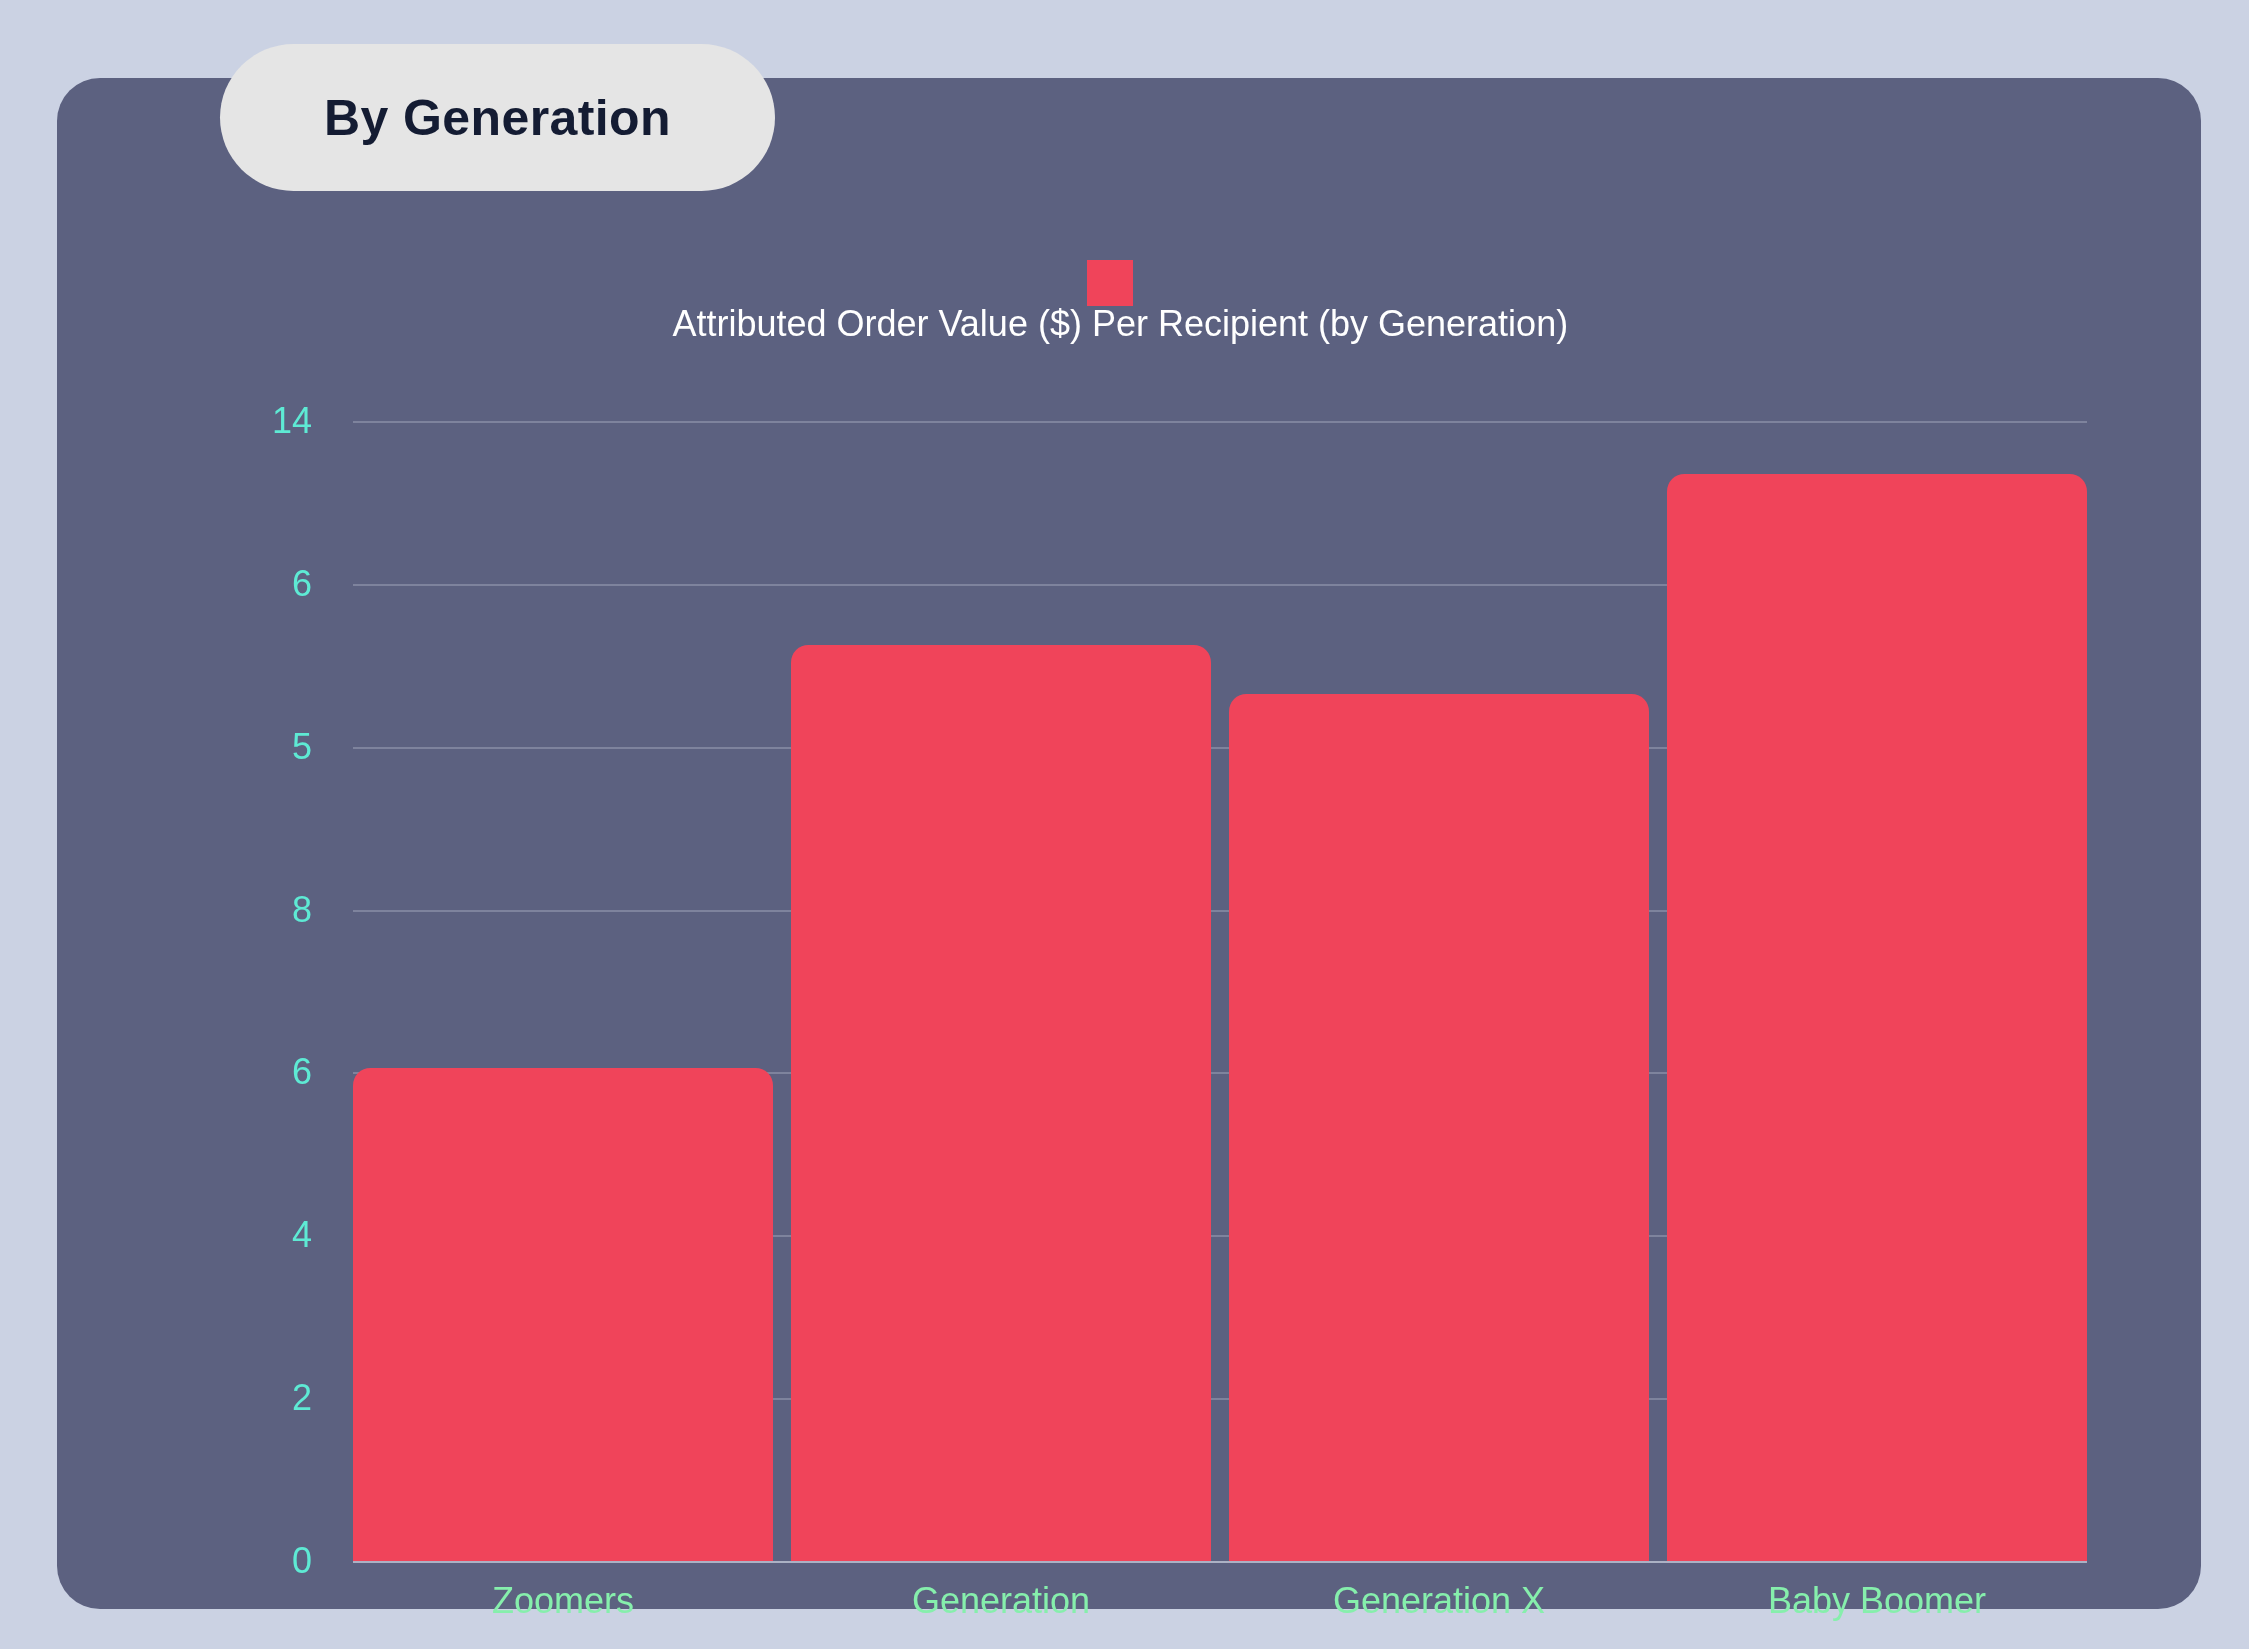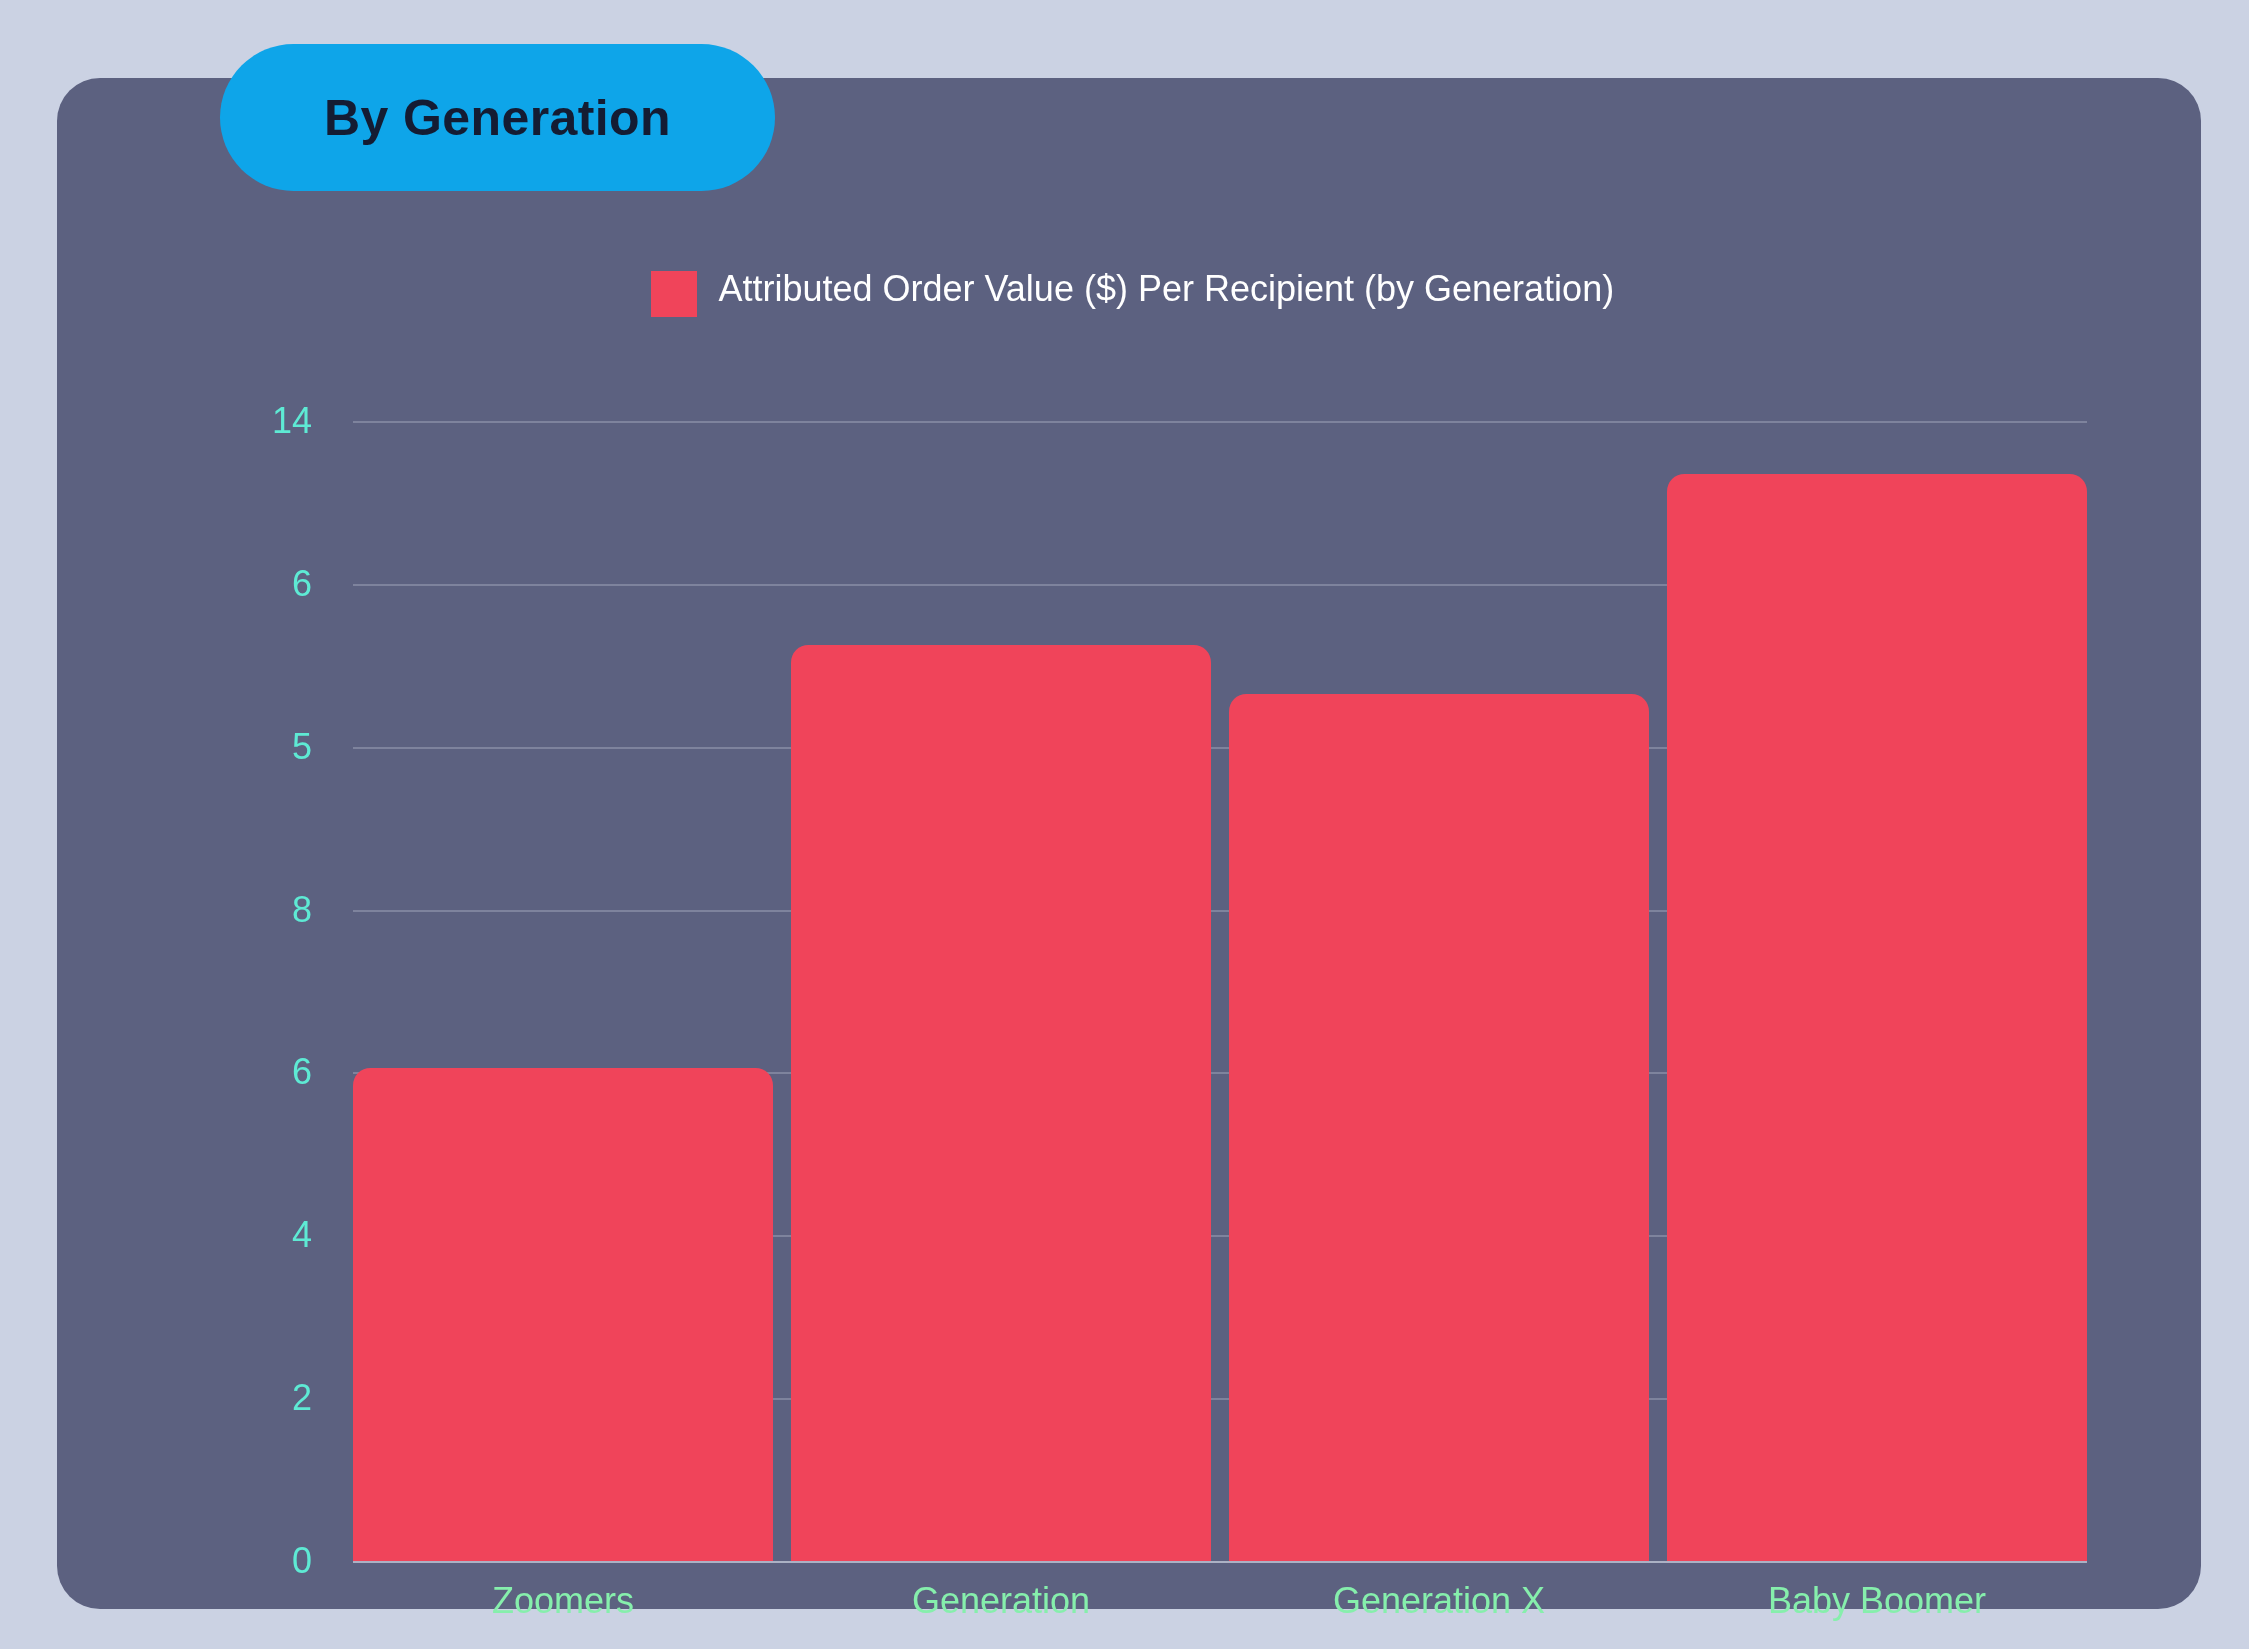--- a/index.html
+++ b/index.html
@@ -31,42 +31,44 @@
     border-radius: 43px;
   }
 
   
   .title-pill {
     position: absolute;
     left: 220px;
     top: 44px;
     width: 555px;
     height: 147px;
-    background: #0ea5e9;
+    background: #e5e5e5;
     border-radius: 75px;
     display: flex;
     align-items: center;
     justify-content: center;
     z-index: 5;
   }
   .title-pill-label {
     font-size: 50px;
     font-weight: bold;
     color: #141c33;
     letter-spacing: 0.4px;
     line-height: 1;
   }
 
   
   .legend {
     position: absolute;
     left: 651px;
-    top: 271px;
+    top: 260px;
     display: flex;
+    align-items: center;
     z-index: 4;
+    flex-direction: column;
   }
   .legend-swatch {
     width: 46px;
     height: 46px;
     background: #f0445a;
     flex: 0 0 auto;
   }
   .legend-label {
     margin-left: 21.4px;
     font-size: 36px;

